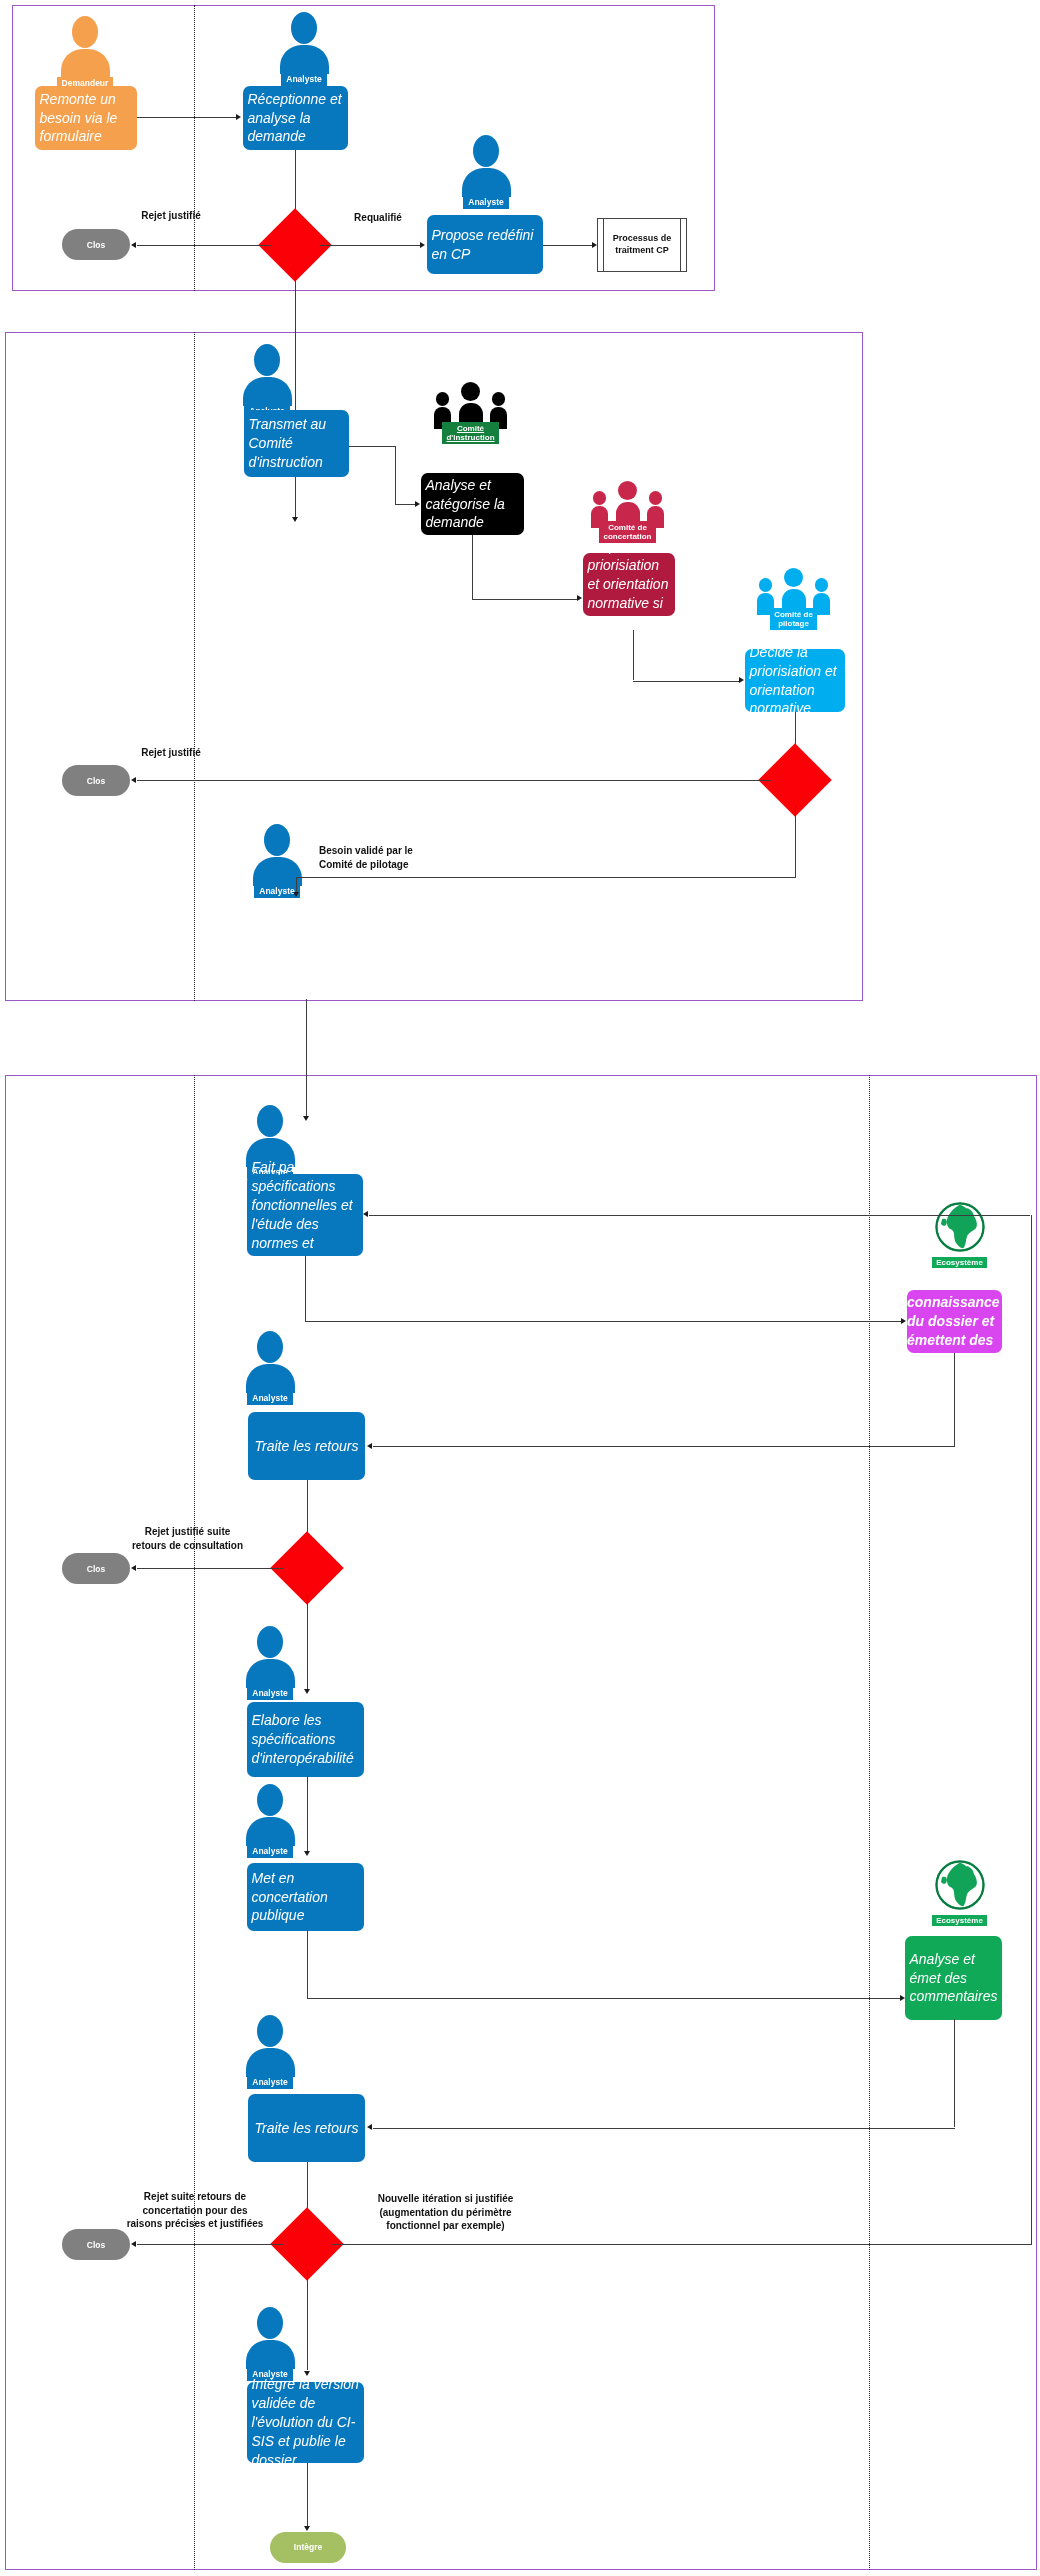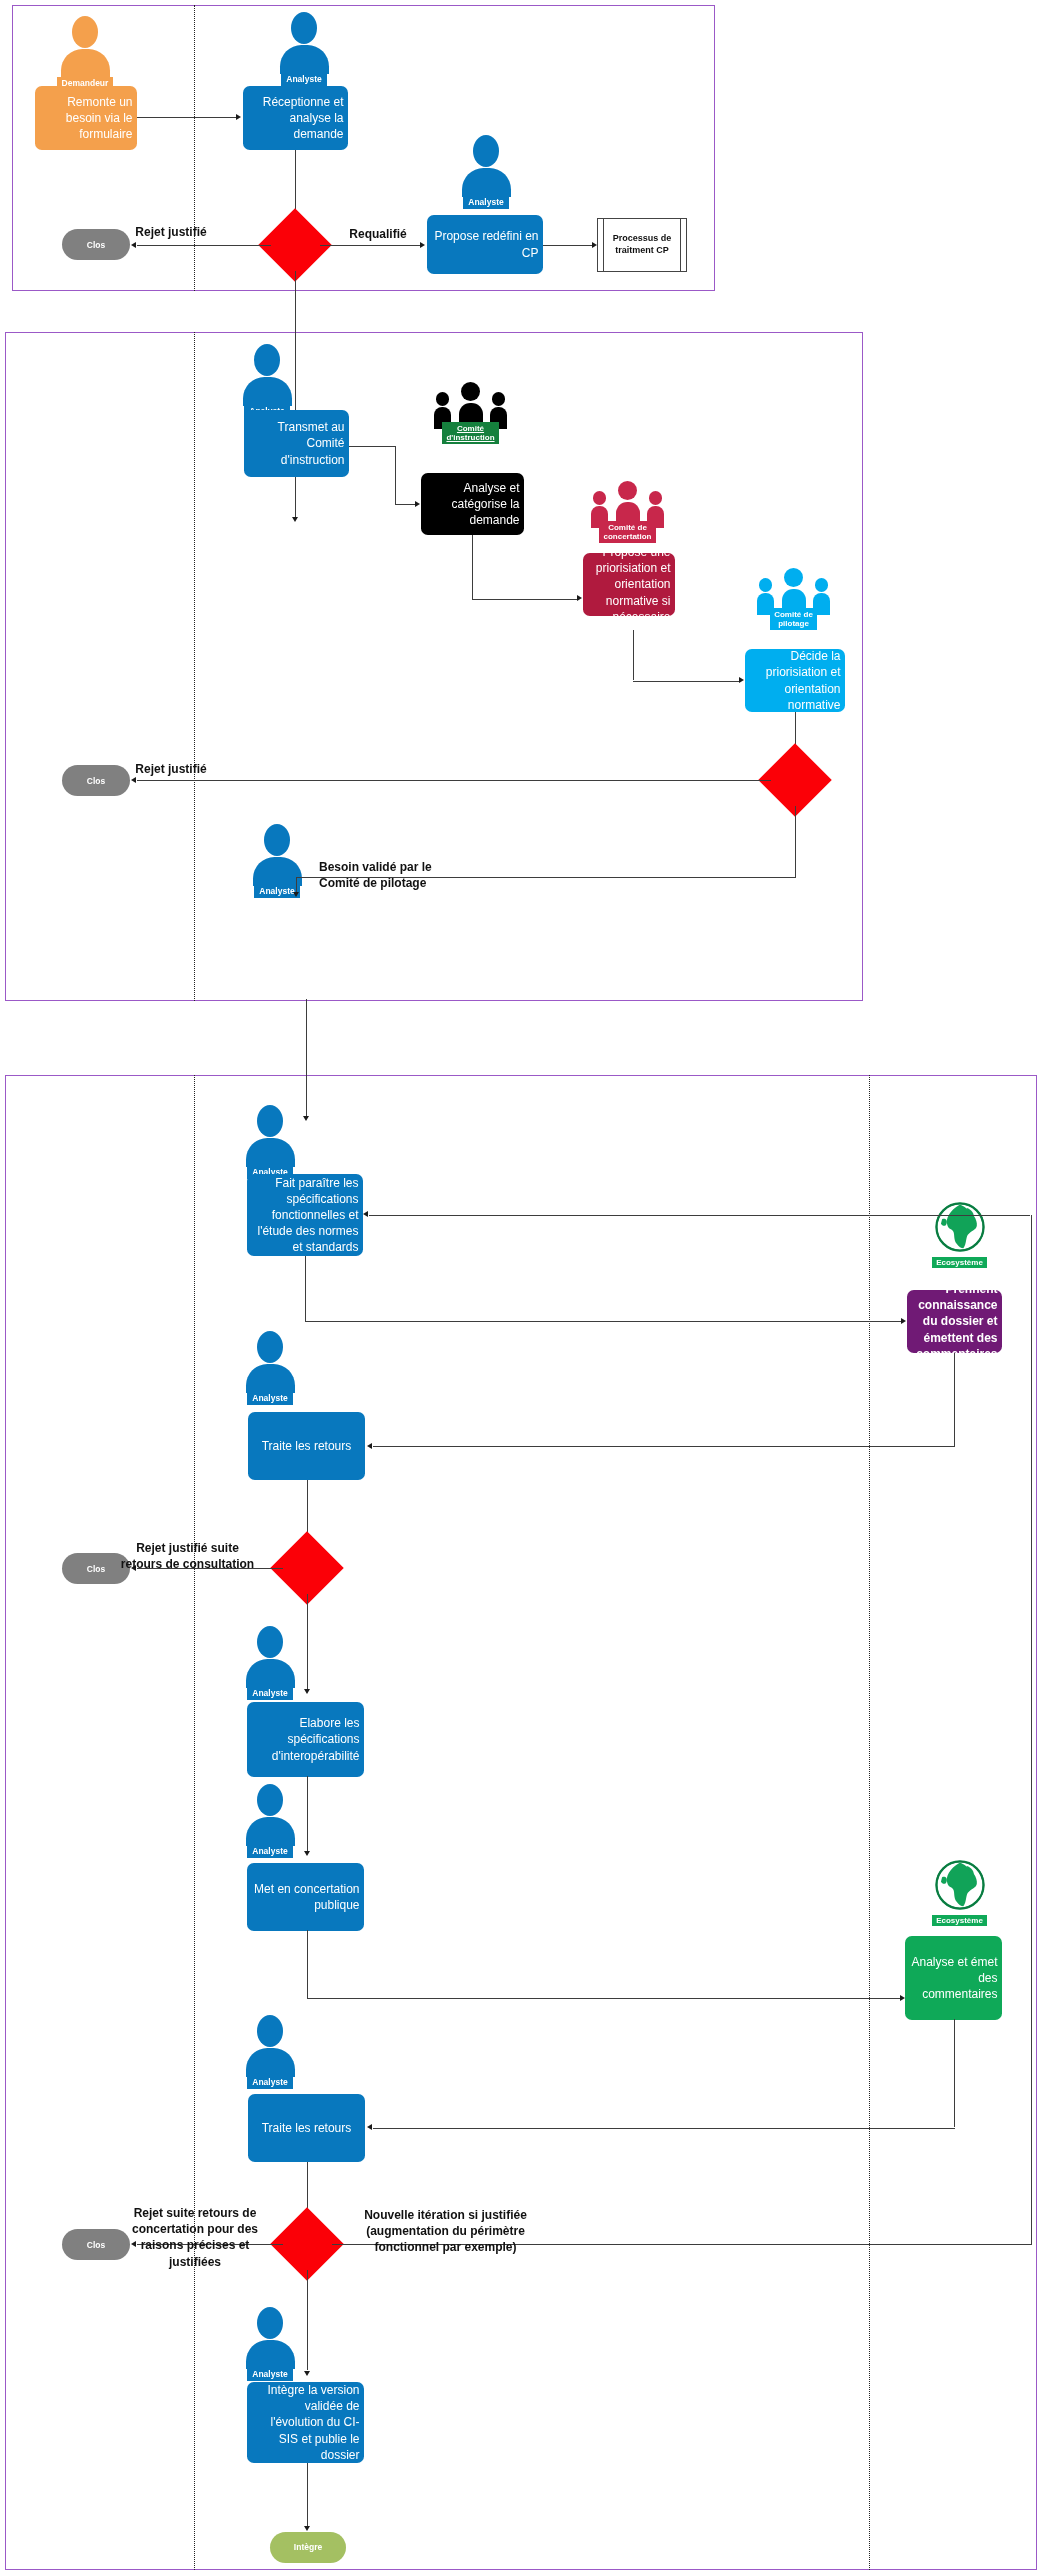--- a/index.html
+++ b/index.html
@@ -33,22 +33,22 @@
   .grp .nameplate{display:inline-block;padding:1.7px 4.5px;font-size:8px;font-weight:bold;color:#fff;
       margin-top:-9px;position:relative;line-height:1.15;}
 
   
   .globe{position:absolute;width:85px;text-align:center;}
   .globe .nameplate{display:inline-block;padding:1.1px 4.5px;font-size:8px;font-weight:bold;color:#fff;
       background:#0fa958;margin-top:-5.6px;position:relative;}
 
   
   .box{position:absolute;border-radius:6.8px;color:#fff;display:flex;align-items:center;
-       justify-content:center;text-align:right;font-size:12px;line-height:1.35;padding:3.4px 4.5px;
-       box-sizing:border-box;}
+       justify-content:center;text-align:left;font-size:14px;line-height:1.35;padding:3.4px 4.5px;
+       box-sizing:border-box;font-style:italic;}
   .box.bold{font-weight:bold;}
 
   
   .predef{position:absolute;background:#fff;border:0.8px solid #444;display:flex;align-items:center;
        justify-content:center;text-align:center;font-size:9px;font-weight:bold;color:#111;
        line-height:1.3;box-sizing:border-box;}
   .predef::before,.predef::after{content:"";position:absolute;top:0;bottom:0;width:0;border-left:0.8px solid #444;}
   .predef::before{left:5.1px;}
   .predef::after{right:5.1px;}
 
@@ -61,22 +61,22 @@
 
   
   .h-line{position:absolute;height:0;border-top:0.9px solid #3d3d3d;}
   .v-line{position:absolute;width:0;border-left:0.9px solid #3d3d3d;}
   .arrow{position:absolute;width:0;height:0;}
   .arrow.down{border-left:3.4px solid transparent;border-right:3.4px solid transparent;border-top:5.6px solid #1b1b1b;}
   .arrow.left{border-top:3.4px solid transparent;border-bottom:3.4px solid transparent;border-right:5.6px solid #1b1b1b;}
   .arrow.right{border-top:3.4px solid transparent;border-bottom:3.4px solid transparent;border-left:5.6px solid #1b1b1b;}
 
   
-  .elabel{position:absolute;font-size:12px;font-weight:bold;color:#111;line-height:1.35;
-          text-align:center;white-space:pre-line;margin-top:15px;}
+  .elabel{position:absolute;font-size:10px;font-weight:bold;color:#111;line-height:1.35;
+          text-align:center;white-space:pre-line;}
 </style>
 </head>
 <body>
 
 <div id="canvas">
 
   <div class="phase" style="left:12.4px;top:4.5px;width:703px;height:286px;"></div>
   <div class="phase" style="left:4.5px;top:332px;width:858px;height:669px;"></div>
   <div class="phase" style="left:4.5px;top:1075px;width:1032px;height:1495px;"></div>
 
@@ -263,21 +263,21 @@
       <circle cx="50" cy="50" r="42" fill="#ffffff" stroke="#0f8f4c" stroke-width="4"></circle>
       <path d="M50 10 C30 22 25 35 27 45 C29 55 35 52 38 58 C41 64 38 72 44 80 C48 86 52 88 56 88
                C62 80 60 70 64 64 C70 56 78 56 80 48 C82 38 72 20 50 10 Z" fill="#11a358"></path>
       <path d="M18 36 C24 34 28 38 26 44 C24 50 18 48 16 44 Z" fill="#11a358"></path>
       <path d="M62 16 C70 18 76 26 74 32 C70 30 64 24 62 16 Z" fill="#11a358"></path>
       <circle cx="50" cy="50" r="42" fill="none" stroke="#0b7a41" stroke-width="3"></circle>
     </svg>
     <div class="nameplate">Ecosystème</div>
   </div>
 
-  <div class="box bold" style="left:907px;top:1290px;width:95px;height:63px;background:#701a75;">Prennent connaissance du dossier et émettent des commentaires</div>
+  <div class="box bold" style="left:907px;top:1290px;width:95px;height:63px;background:#d946ef;">Prennent connaissance du dossier et émettent des commentaires</div>
 
   <div class="v-line" style="left:305px;top:1256px;height:65px;"></div>
   <div class="h-line" style="left:305px;top:1321px;width:597px;"></div>
   <div class="arrow right" style="left:901px;top:1318px;"></div>
 
   <div class="actor" style="left:236px;top:1331px;">
     <div class="head" style="background:#0878BE;"></div>
     <div class="body" style="background:#0878BE;"></div>
     <div class="nameplate" style="background:#0878BE;">Analyste</div>
   </div>

